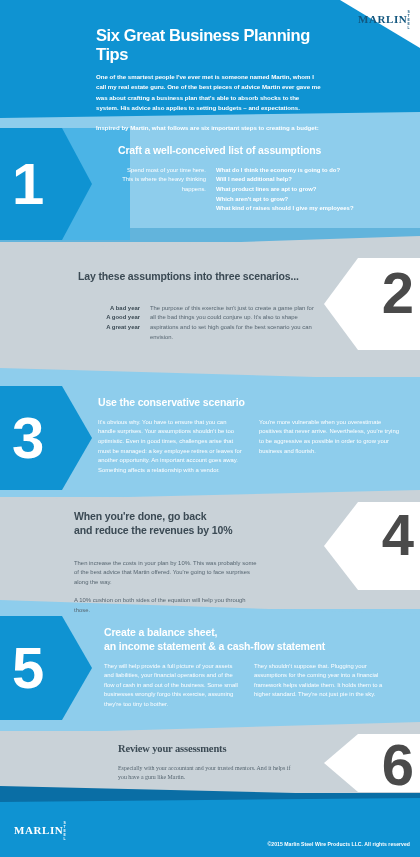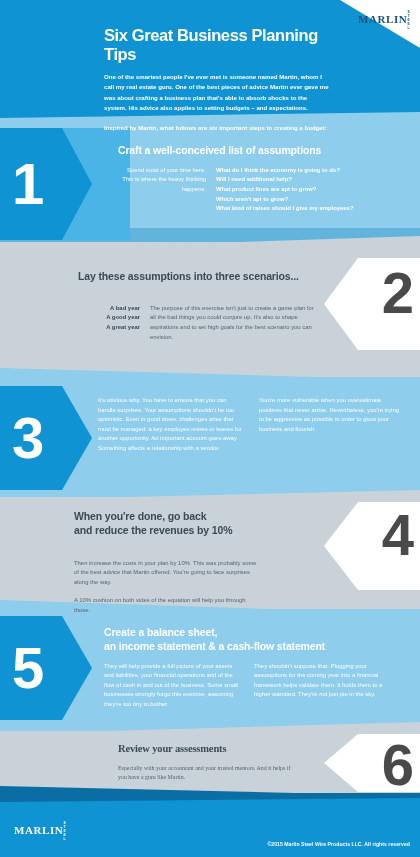--- a/index.html
+++ b/index.html
@@ -147,21 +147,21 @@
   }
   .label-col.on-grey { color: #3b4a54; }
 
   .right-align { text-align: right; }
 
   .bullets { list-style: none; }
   .bullets li { font-weight: 700; }
 
   
   #header-block {
-    position: absolute; top: 0; left: 16px; width: 355px; height: 120px;
+    position: absolute; top: 0; left: 8px; width: 355px; height: 120px;
     padding: 26px 40px 0 88px;
   }
   #page-title {
     color: #ffffff;
     font-size: 16.5px;
     font-weight: 700;
     letter-spacing: -0.4px;
     margin-bottom: 8px;
   }
   .hdr-p {
@@ -296,20 +296,21 @@
       </div>
     </div>
   </div>
 
   <div class="section" style="top:386px;height:110px;">
     <div class="chev-left" style="height:104px;"></div>
     <div class="num-left" style="height:104px;">
       <span class="digit">3</span>
     </div>
     <div style="position:absolute;left:98px;top:10px;width:306px;">
+      <div class="s-head on-blue" style="margin-bottom:8px;">Use the conservative scenario</div>
       <div class="cols" style="gap:16px;">
         <div class="col s-body on-blue" style="max-width:150px;">It's obvious why. You have to ensure that you can handle surprises. Your assumptions shouldn't be too optimistic. Even in good times, challenges arise that must be managed: a key employee retires or leaves for another opportunity. An important account goes away. Something affects a relationship with a vendor.</div>
         <div class="col s-body on-blue" style="max-width:150px;">You're more vulnerable when you overestimate positives that never arrive. Nevertheless, you're trying to be aggressive as possible in order to grow your business and flourish.</div>
       </div>
     </div>
   </div>
 
   <div class="section" style="top:502px;height:100px;">
     <div class="chev-right" style="height:88px;top:0;"></div>
     <div class="num-right" style="position:absolute;right:0;top:4px;height:72px;">

